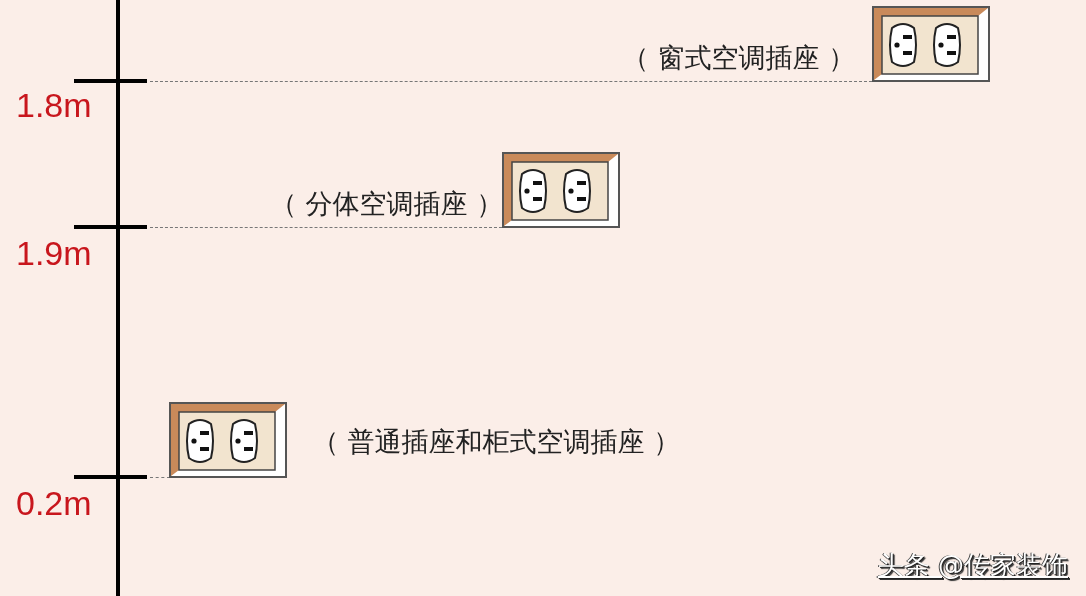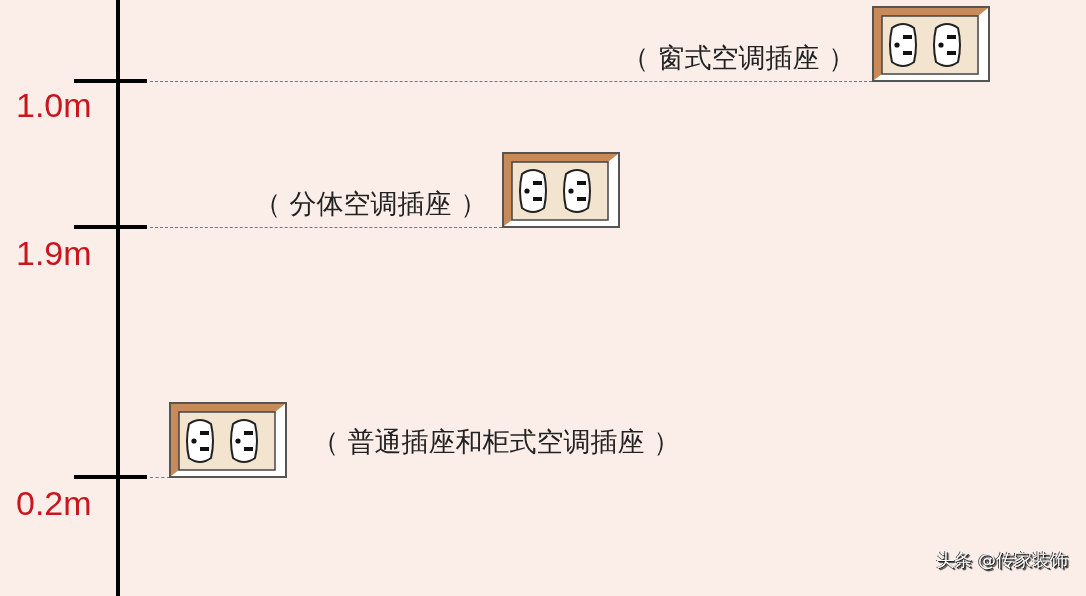--- a/index.html
+++ b/index.html
@@ -3,30 +3,30 @@
 <meta charset="utf-8">
 <style>
   html,body{margin:0;padding:0;}
   body{width:1086px;height:596px;background:#fbeee8;position:relative;overflow:hidden;font-family:"DejaVu Sans",sans-serif;}
   .axis{position:absolute;left:116px;top:0;width:4px;height:596px;background:#000;}
   .tick{position:absolute;left:74px;width:73px;height:4px;background:#000;}
   .dash{position:absolute;height:0;border-top:1px dashed #777;}
   .hlabel{position:absolute;left:16px;color:#c8161d;font-size:34px;font-family:"Liberation Sans",sans-serif;letter-spacing:0px;}
   .caption{position:absolute;color:#222;font-size:27px;white-space:nowrap;text-align:center;}
   .socket{position:absolute;width:118px;height:76px;}
-  .watermark{position:absolute;right:18px;top:548px;color:#fff;font-size:18px;text-shadow:1px 1px 0 #222,-1px 0 0 #444,2px 2px 1px #333;white-space:nowrap;}
+  .watermark{position:absolute;right:18px;top:548px;color:#fff;font-size:26px;text-shadow:1px 1px 0 #222,-1px 0 0 #444,2px 2px 1px #333;white-space:nowrap;text-decoration:underline;}
 </style>
 </head>
 <body>
 
 <div class="axis"></div>
 
 <div class="tick" style="top:79px"></div>
 <div class="dash" style="left:150px;top:81px;width:722px"></div>
-<div class="hlabel" style="top:86px">1.0m</div>
+<div class="hlabel" style="top:86px">1.8m</div>
 <div class="caption" style="left:622px;top:40px">（ 窗式空调插座 ）</div>
 <svg class="socket" style="left:872px;top:6px" viewBox="0 0 118 76">
   <rect x="1" y="1" width="116" height="74" fill="#fff" stroke="#555" stroke-width="2"></rect>
   <polygon points="2,2 116,2 106,10 10,10 10,68 2,74" fill="#c98a5a"></polygon>
   <rect x="10" y="10" width="96" height="58" fill="#f2e4cf" stroke="#444" stroke-width="1.5"></rect>
   <g fill="#fff" stroke="#222" stroke-width="2">
     <path d="M20 22 Q31 14 42 22 Q46 39 42 56 Q31 64 20 56 Q16 39 20 22Z"></path>
     <path d="M64 22 Q75 14 86 22 Q90 39 86 56 Q75 64 64 56 Q60 39 64 22Z"></path>
   </g>
   <g fill="#111">
@@ -35,21 +35,21 @@
       <rect x="31" y="45" width="9" height="4"></rect>
   <circle cx="69" cy="39" r="2.6"></circle>
       <rect x="75" y="29" width="9" height="4"></rect>
       <rect x="75" y="45" width="9" height="4"></rect>
     </g>
 </svg>
 
 <div class="tick" style="top:225px"></div>
 <div class="dash" style="left:150px;top:227px;width:352px"></div>
 <div class="hlabel" style="top:234px">1.9m</div>
-<div class="caption" style="left:254px;top:186px">（ 分体空调插座 ）</div>
+<div class="caption" style="left:270px;top:186px">（ 分体空调插座 ）</div>
 <svg class="socket" style="left:502px;top:152px" viewBox="0 0 118 76">
   <rect x="1" y="1" width="116" height="74" fill="#fff" stroke="#555" stroke-width="2"></rect>
   <polygon points="2,2 116,2 106,10 10,10 10,68 2,74" fill="#c98a5a"></polygon>
   <rect x="10" y="10" width="96" height="58" fill="#f2e4cf" stroke="#444" stroke-width="1.5"></rect>
   <g fill="#fff" stroke="#222" stroke-width="2">
     <path d="M20 22 Q31 14 42 22 Q46 39 42 56 Q31 64 20 56 Q16 39 20 22Z"></path>
     <path d="M64 22 Q75 14 86 22 Q90 39 86 56 Q75 64 64 56 Q60 39 64 22Z"></path>
   </g>
   <g fill="#111">
       <circle cx="25" cy="39" r="2.6"></circle>

